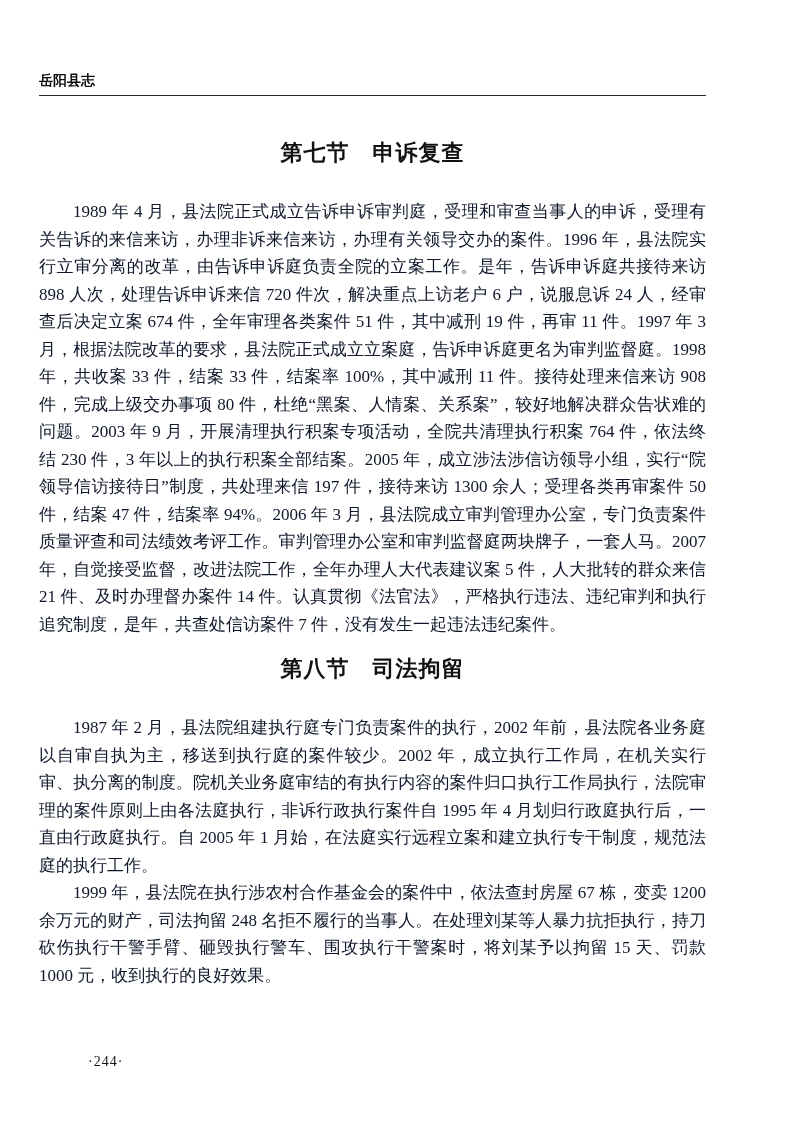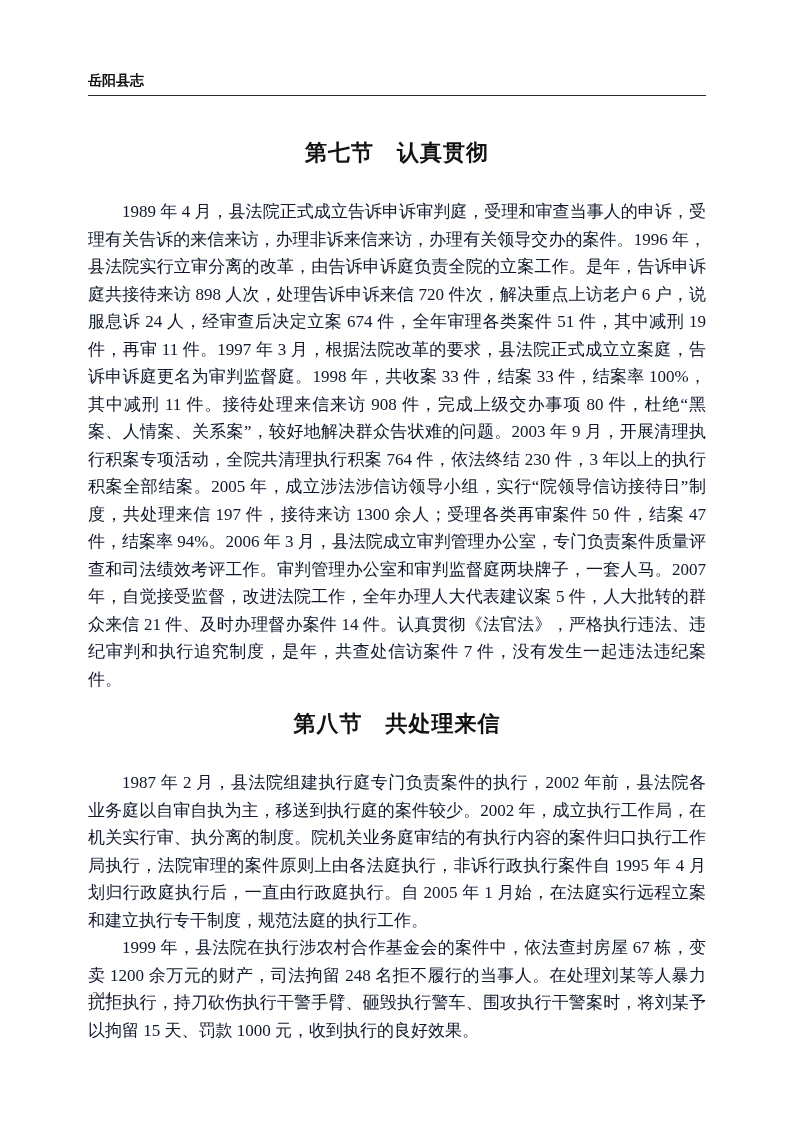--- a/index.html
+++ b/index.html
@@ -8,21 +8,21 @@
     background: #ffffff;
   }
   .page {
     position: relative;
     width: 793px;
     height: 1122px;
     margin: 0 auto;
     background: #ffffff;
     color: #111111;
     box-sizing: border-box;
-    padding: 72px 87px 0 88px;
+    padding: 72px 87px 0 39px;
     overflow: hidden;
     font-family: "Liberation Serif", "DejaVu Serif", serif;
   }
   .running-header {
     font-family: "Liberation Sans", "DejaVu Sans", sans-serif;
     font-weight: bold;
     font-size: 14px;
     line-height: 16px;
     color: #111111;
   }
@@ -49,42 +49,42 @@
     font-size: 17px;
     line-height: 27.5px;
     text-align: justify;
     text-justify: inter-ideograph;
     text-indent: 2em;
     color: #0f172a;
   }
   .page-number {
     position: absolute;
     left: 88px;
-    top: 989px;
-    font-size: 11px;
+    top: 1054px;
+    font-size: 14px;
     letter-spacing: 1px;
     color: #141414;
   }
 </style>
 </head>
 <body>
 
 <div class="page">
 
   <div class="running-header">岳阳县志</div>
 
   <div class="header-rule"></div>
 
-  <h2 class="section-title">第七节　认真贯彻</h2>
+  <h2 class="section-title">第七节　申诉复查</h2>
 
   <div class="body-text">
     <p>1989 年 4 月，县法院正式成立告诉申诉审判庭，受理和审查当事人的申诉，受理有关告诉的来信来访，办理非诉来信来访，办理有关领导交办的案件。1996 年，县法院实行立审分离的改革，由告诉申诉庭负责全院的立案工作。是年，告诉申诉庭共接待来访 898 人次，处理告诉申诉来信 720 件次，解决重点上访老户 6 户，说服息诉 24 人，经审查后决定立案 674 件，全年审理各类案件 51 件，其中减刑 19 件，再审 11 件。1997 年 3 月，根据法院改革的要求，县法院正式成立立案庭，告诉申诉庭更名为审判监督庭。1998 年，共收案 33 件，结案 33 件，结案率 100%，其中减刑 11 件。接待处理来信来访 908 件，完成上级交办事项 80 件，杜绝“黑案、人情案、关系案”，较好地解决群众告状难的问题。2003 年 9 月，开展清理执行积案专项活动，全院共清理执行积案 764 件，依法终结 230 件，3 年以上的执行积案全部结案。2005 年，成立涉法涉信访领导小组，实行“院领导信访接待日”制度，共处理来信 197 件，接待来访 1300 余人；受理各类再审案件 50 件，结案 47 件，结案率 94%。2006 年 3 月，县法院成立审判管理办公室，专门负责案件质量评查和司法绩效考评工作。审判管理办公室和审判监督庭两块牌子，一套人马。2007 年，自觉接受监督，改进法院工作，全年办理人大代表建议案 5 件，人大批转的群众来信 21 件、及时办理督办案件 14 件。认真贯彻《法官法》，严格执行违法、违纪审判和执行追究制度，是年，共查处信访案件 7 件，没有发生一起违法违纪案件。</p>
   </div>
 
-  <h2 class="section-title second">第八节　共处理来信</h2>
+  <h2 class="section-title second">第八节　司法拘留</h2>
 
   <div class="body-text">
     <p>1987 年 2 月，县法院组建执行庭专门负责案件的执行，2002 年前，县法院各业务庭以自审自执为主，移送到执行庭的案件较少。2002 年，成立执行工作局，在机关实行审、执分离的制度。院机关业务庭审结的有执行内容的案件归口执行工作局执行，法院审理的案件原则上由各法庭执行，非诉行政执行案件自 1995 年 4 月划归行政庭执行后，一直由行政庭执行。自 2005 年 1 月始，在法庭实行远程立案和建立执行专干制度，规范法庭的执行工作。</p>
     <p>1999 年，县法院在执行涉农村合作基金会的案件中，依法查封房屋 67 栋，变卖 1200 余万元的财产，司法拘留 248 名拒不履行的当事人。在处理刘某等人暴力抗拒执行，持刀砍伤执行干警手臂、砸毁执行警车、围攻执行干警案时，将刘某予以拘留 15 天、罚款 1000 元，收到执行的良好效果。</p>
   </div>
 
   <div class="page-number">·244·</div>
 
 </div>
 

